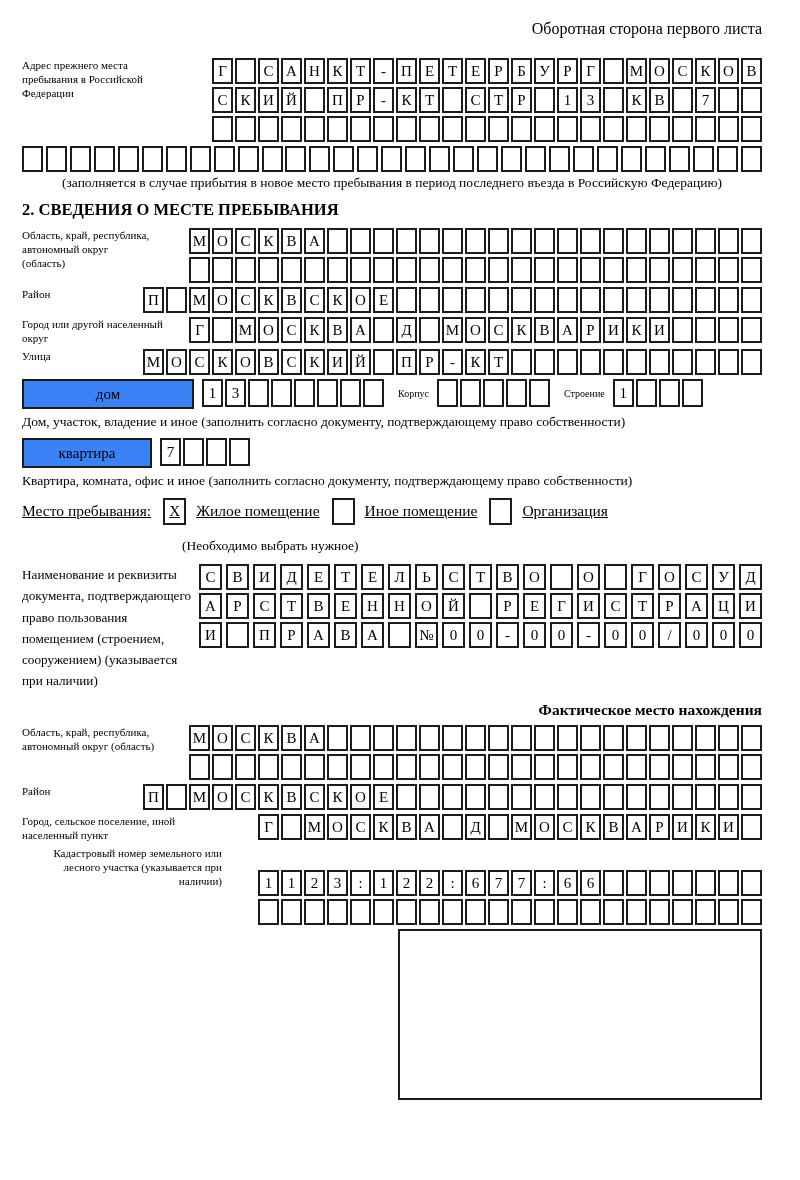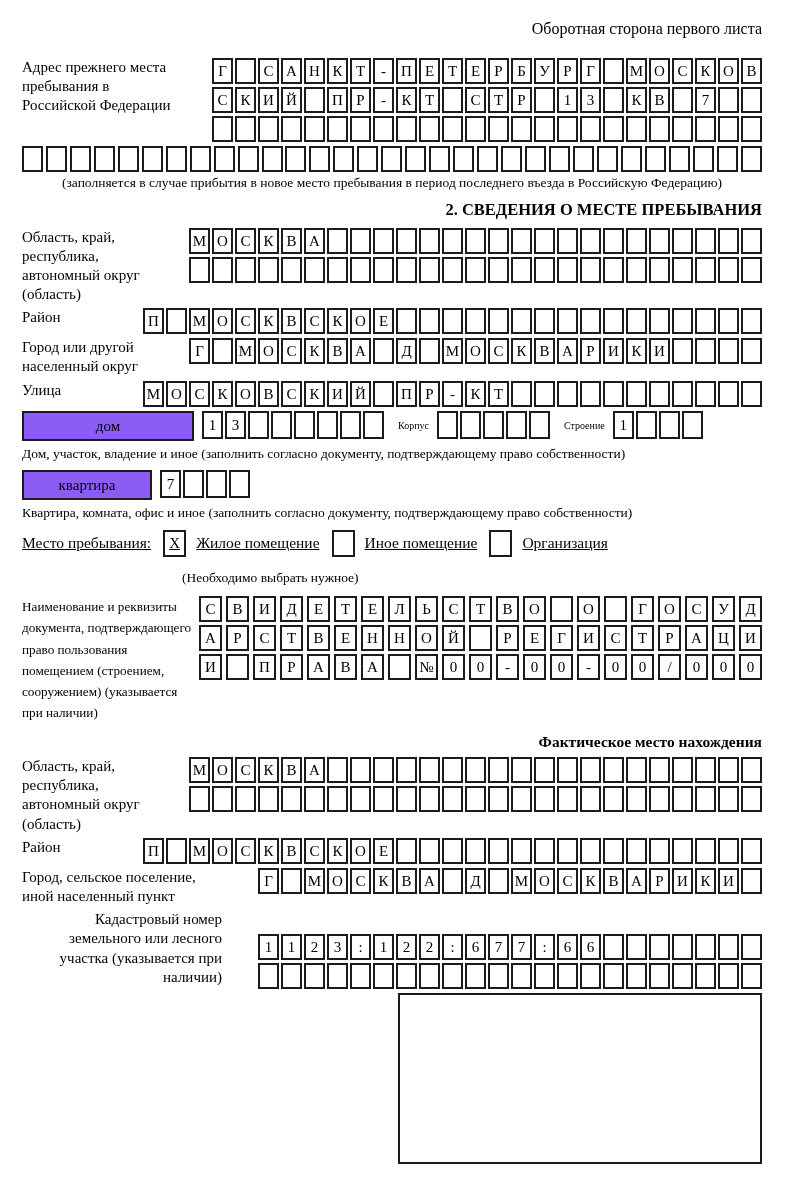--- a/index.html
+++ b/index.html
@@ -6,21 +6,21 @@
   body{
     width:800px;height:1180px;overflow:hidden;color:#000;
     font-family:"Liberation Serif","DejaVu Serif",serif;
   }
   .page{box-sizing:border-box;width:800px;height:908px;padding:10px 38px 0 22px;position:relative;}
 
   .top-note{text-align:right;font-size:16px;margin:10px 0 20px;}
 
   
   .frow{display:flex;align-items:flex-start;margin-bottom:4px;}
-  .lbl{font-size:15px;line-height:1.28;flex:0 0 auto;}
+  .lbl{font-size:11px;line-height:1.28;flex:0 0 auto;}
   .w132{width:132px;}
   .w138{width:138px;}
   .w150{width:150px;}
   .w172l{width:172px;}
   .w190{width:190px;}
   .w200{width:200px;text-align:right;}
   .rows{display:flex;flex-direction:column;gap:3px;margin-left:auto;}
 
   .cells{display:flex;gap:2px;margin-left:auto;}
   .cells .cell{
@@ -30,27 +30,27 @@
   }
   .cells.full{width:100%;margin-left:0;justify-content:space-between;margin-top:3px;}
   .cells.full .cell{width:21px;}
   .cells.doc{gap:4px;}
   .cells.doc .cell{width:23px;}
   .cells.ml0{margin-left:0;}
 
   .cap{font-size:13.5px;line-height:1.3;margin:2px 0 8px;}
   .cap.center{text-align:center;}
 
-  .h2{font-weight:bold;font-size:16.5px;text-align:right;margin:6px 0 8px;}
+  .h2{font-weight:bold;font-size:16.5px;text-align:left;margin:6px 0 8px;}
   .h3{font-weight:bold;font-size:15.5px;text-align:right;margin:10px 0 6px;}
   .subcap{font-size:13.8px;text-align:center;line-height:1.55;margin-bottom:8px;}
 
   
   .namedbox{
-    box-sizing:border-box;height:30px;border:2px solid #1c1c1c;background:#8b5cf6;
+    box-sizing:border-box;height:30px;border:2px solid #1c1c1c;background:#3b82f6;
     font-size:15px;text-align:center;line-height:26px;flex:0 0 auto;
   }
   .housebox{width:172px;margin-right:8px;}
   .aptbox{width:130px;margin-right:8px;}
   .inline-lbl{font-size:10px;line-height:30px;margin:0 8px 0 14px;flex:0 0 auto;}
   .house .cell,.apt .cell{height:28px;line-height:24px;}
 
   
   .stay{align-items:center;margin-top:6px;margin-bottom:12px;text-decoration:underline;}
   .stay .lbl{font-size:15.5px;}

